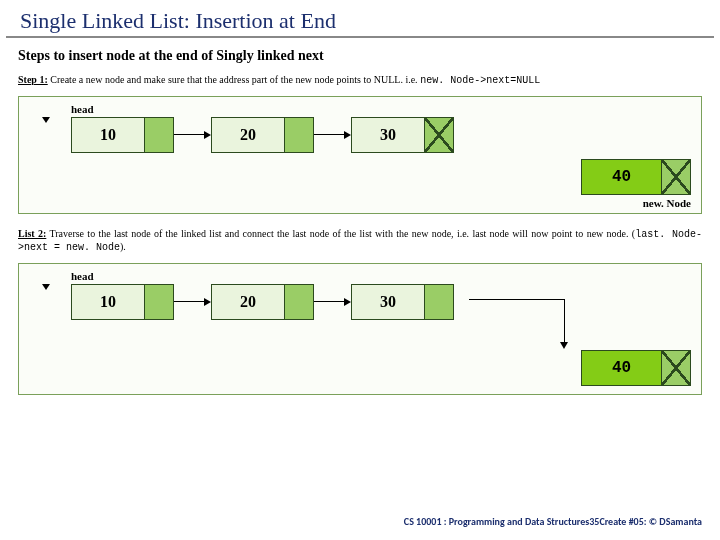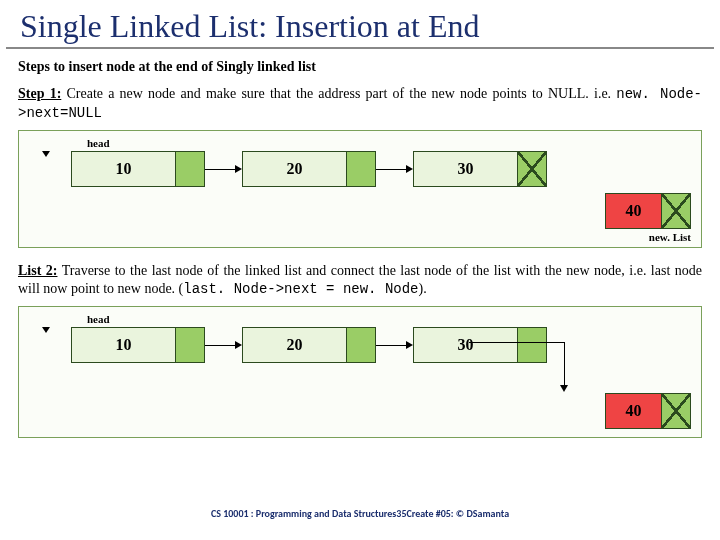--- a/index.html
+++ b/index.html
@@ -5,52 +5,52 @@
   * { box-sizing: border-box; margin: 0; padding: 0; }
   body {
     width: 720px;
     height: 540px;
     font-family: "Times New Roman", serif;
     background: #fff;
     position: relative;
     overflow: hidden;
   }
   .title {
-    font-size: 32px;
+    font-size: 22px;
     color: #1c2f6e;
     padding: 8px 14px 2px 14px;
     border-bottom: 2px solid #888;
     margin: 0 6px 10px 6px;
     font-weight: normal;
   }
   .subhead {
     font-size: 14px;
     font-weight: bold;
     padding: 0 18px 10px 18px;
   }
   .step {
-    font-size: 14px;
+    font-size: 10px;
     padding: 0 18px 8px 18px;
     text-align: justify;
     line-height: 1.25;
   }
   .step b { font-weight: bold; }
   .step u { text-decoration: underline; }
   .mono { font-family: "Courier New", monospace; }
   .diagram-wrap {
     margin: 0 18px 14px 18px;
     border: 1px solid #7aa05a;
     background: #fbfdf8;
     padding: 6px 8px 6px 8px;
     position: relative;
   }
   .head-label {
     font-size: 11px;
     font-weight: bold;
-    margin-left: 60px;
+    margin-left: 44px;
     margin-bottom: 2px;
   }
   .row1 {
     display: flex;
     align-items: flex-start;
   }
   .head-arrow {
     width: 38px;
     display: flex;
     flex-direction: column;
@@ -63,21 +63,21 @@
     border-right: 4px solid transparent;
     border-top: 6px solid #000;
   }
   .node {
     display: flex;
     border: 1px solid #2b4a1e;
     height: 36px;
     background: #fff;
   }
   .node .val {
-    width: 104px;
+    width: 73px;
     display: flex;
     align-items: center;
     justify-content: center;
     font-size: 16px;
     font-weight: bold;
     border-right: 1px solid #2b4a1e;
     background: #eaf4dd;
   }
   .node .ptr {
     width: 28px;
@@ -111,56 +111,57 @@
     border-top: 4px solid transparent;
     border-bottom: 4px solid transparent;
     border-left: 7px solid #000;
   }
   .new-node-block {
     position: absolute;
     right: 10px;
     top: 62px;
   }
   .new-node-block .node .val {
-    background: #ef4444;
-    width: 56px;
+    background: #84cc16;
+    width: 80px;
+    font-family: Liberation Mono, monospace;
   }
   .newnode-label {
     font-size: 11px;
     font-weight: bold;
     text-align: right;
     margin-top: 2px;
   }
   .d1 { height: 118px; }
   .d2 { height: 132px; }
   .connector-line {
     position: absolute;
     background: #000;
   }
   .footer {
     position: absolute;
-    bottom: 20px;
+    bottom: 12px;
     left: 0; right: 0;
     padding: 0 18px;
     display: flex;
-    justify-content: center;
+    justify-content: flex-end;
     align-items: center;
     font-family: Calibri, Arial, sans-serif;
     font-size: 10px;
     font-weight: bold;
     color: #1c2f6e;
   }
   .footer .mid { color: #1c2f6e; }
 </style>
 </head>
 <body>
 
 <h1 class="title">Single Linked List: Insertion at End</h1>
 
-<div class="subhead">Steps to insert node at the end of Singly linked list</div>
+<div class="subhead">Steps to insert node at the end of Singly linked next</div>
 
 <div class="step">
   <b><u>Step 1:</u></b><span> Create a new node and make sure that the address part of the new node points to NULL. i.e. </span><span class="mono">new. Node-&gt;next=NULL</span>
 </div>
 
 <div class="diagram-wrap d1">
   <div class="head-label">head</div>
   <div class="row1">
     <div class="head-arrow">
       <div class="down"></div>
@@ -184,21 +185,21 @@
     <div class="node">
       <div class="val">30</div>
       <div class="ptr cross"></div>
     </div>
   </div>
   <div class="new-node-block">
     <div class="node">
       <div class="val">40</div>
       <div class="ptr cross"></div>
     </div>
-    <div class="newnode-label">new. List</div>
+    <div class="newnode-label">new. Node</div>
   </div>
 </div>
 
 <div class="step">
   <b><u>List 2:</u></b><span> Traverse to the last node of the linked list and connect the last node of the list with the new node, i.e. last node will now point to new node. (</span><span class="mono">last. Node-&gt;next = new. Node</span><span>).</span>
 </div>
 
 <div class="diagram-wrap d2">
   <div class="head-label">head</div>
   <div class="row1">

